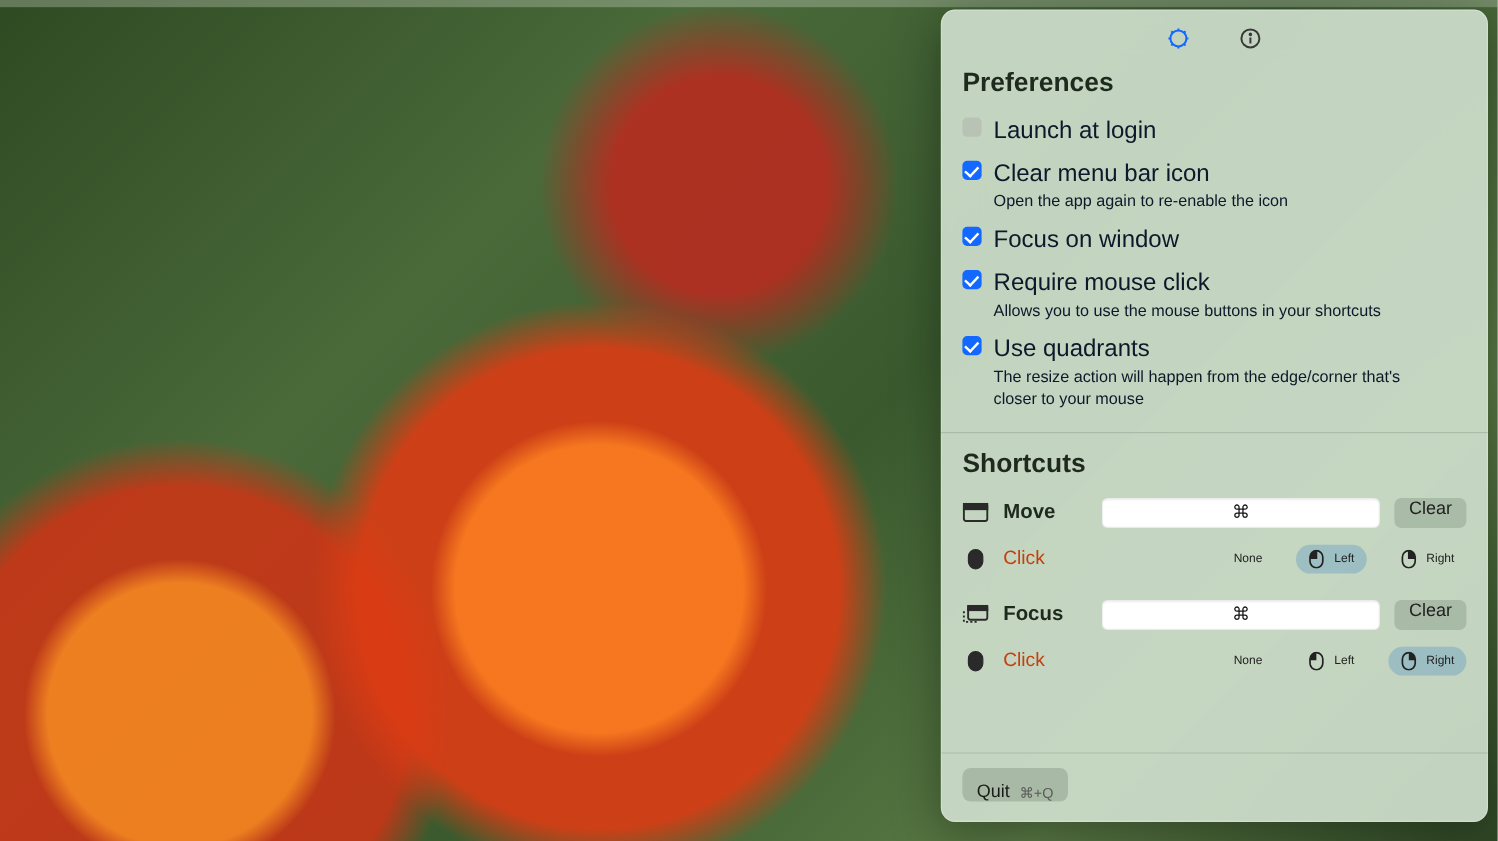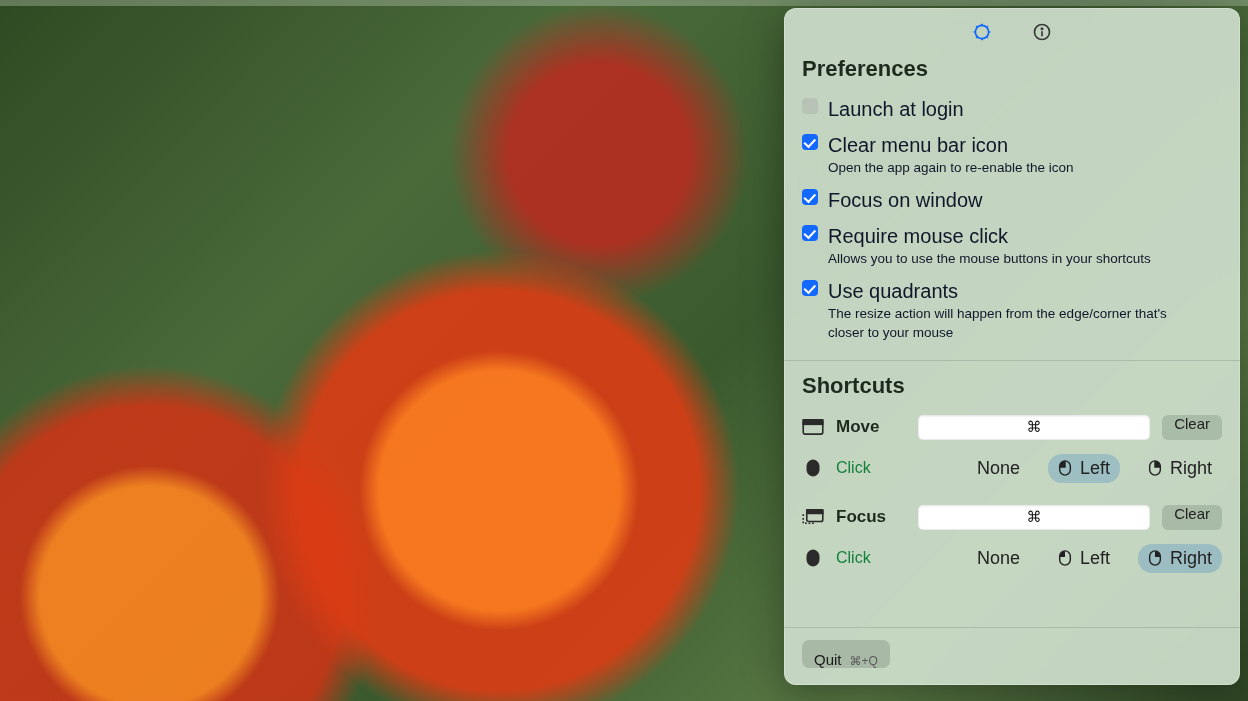--- a/index.html
+++ b/index.html
@@ -47,35 +47,35 @@
   }
   .pref-labels { display:flex; flex-direction:column; }
   .pref-label { font-size:20px; color:#0f172a; line-height:1.3; }
   .pref-desc { font-size:13.5px; color:#0f172a; line-height:1.35; max-width: 350px; margin-top:1px; }
   .divider { height:1px; background: rgba(0,0,0,0.12); margin:2px 0 0; }
   .shortcuts { padding: 0 18px 10px; }
   .sc-row { display:flex; align-items:center; gap:12px; padding:8px 0; }
   .sc-icon { width:22px; height:18px; flex:0 0 auto; display:flex; align-items:center; justify-content:center; }
   .sc-icon svg { stroke:#2a2a2a; }
   .sc-label { font-size:17px; font-weight:600; width:70px; }
-  .sc-label-sub { font-size:16px; font-weight:400; width:70px; color:#15803d; }
+  .sc-label-sub { font-size:16px; font-weight:400; width:70px; color:#c2410c; }
   .sc-input {
     flex:1; height:25px; background:#fff; border-radius:5px; border:1px solid rgba(0,0,0,0.08);
     display:flex; align-items:center; justify-content:center; font-size:15px; color:#111;
     box-shadow: inset 0 1px 1px rgba(0,0,0,0.05);
   }
   .clear-btn {
     height:25px; padding:0 12px; border-radius:6px; background:rgba(120,140,120,0.35);
     display:flex; align-items:flex-start; font-size:15px; color:#222;
   }
   .click-row { display:flex; align-items:center; gap:12px; padding:6px 0 14px; }
   .segmented { margin-left:auto; display:flex; gap:18px; align-items:center; }
   .seg-opt {
     display:flex; align-items:center; gap:6px; padding:4px 10px; border-radius:14px;
-    font-size:18px; color:#222;
+    font-size:10px; color:#222;
   }
   .seg-opt.selected {
     background: rgba(70,140,200,0.32);
   }
   .seg-icon { width:16px; height:16px; }
   .bottom-bar { margin-top:auto; padding:12px 18px 16px; border-top:1px solid rgba(0,0,0,0.12); }
   .quit-btn {
     display:inline-flex; align-items:flex-end; gap:8px; height:28px; padding:0 12px;
     border-radius:7px; background:rgba(120,140,120,0.38); font-size:15px; color:#1a1a1a;
   }

